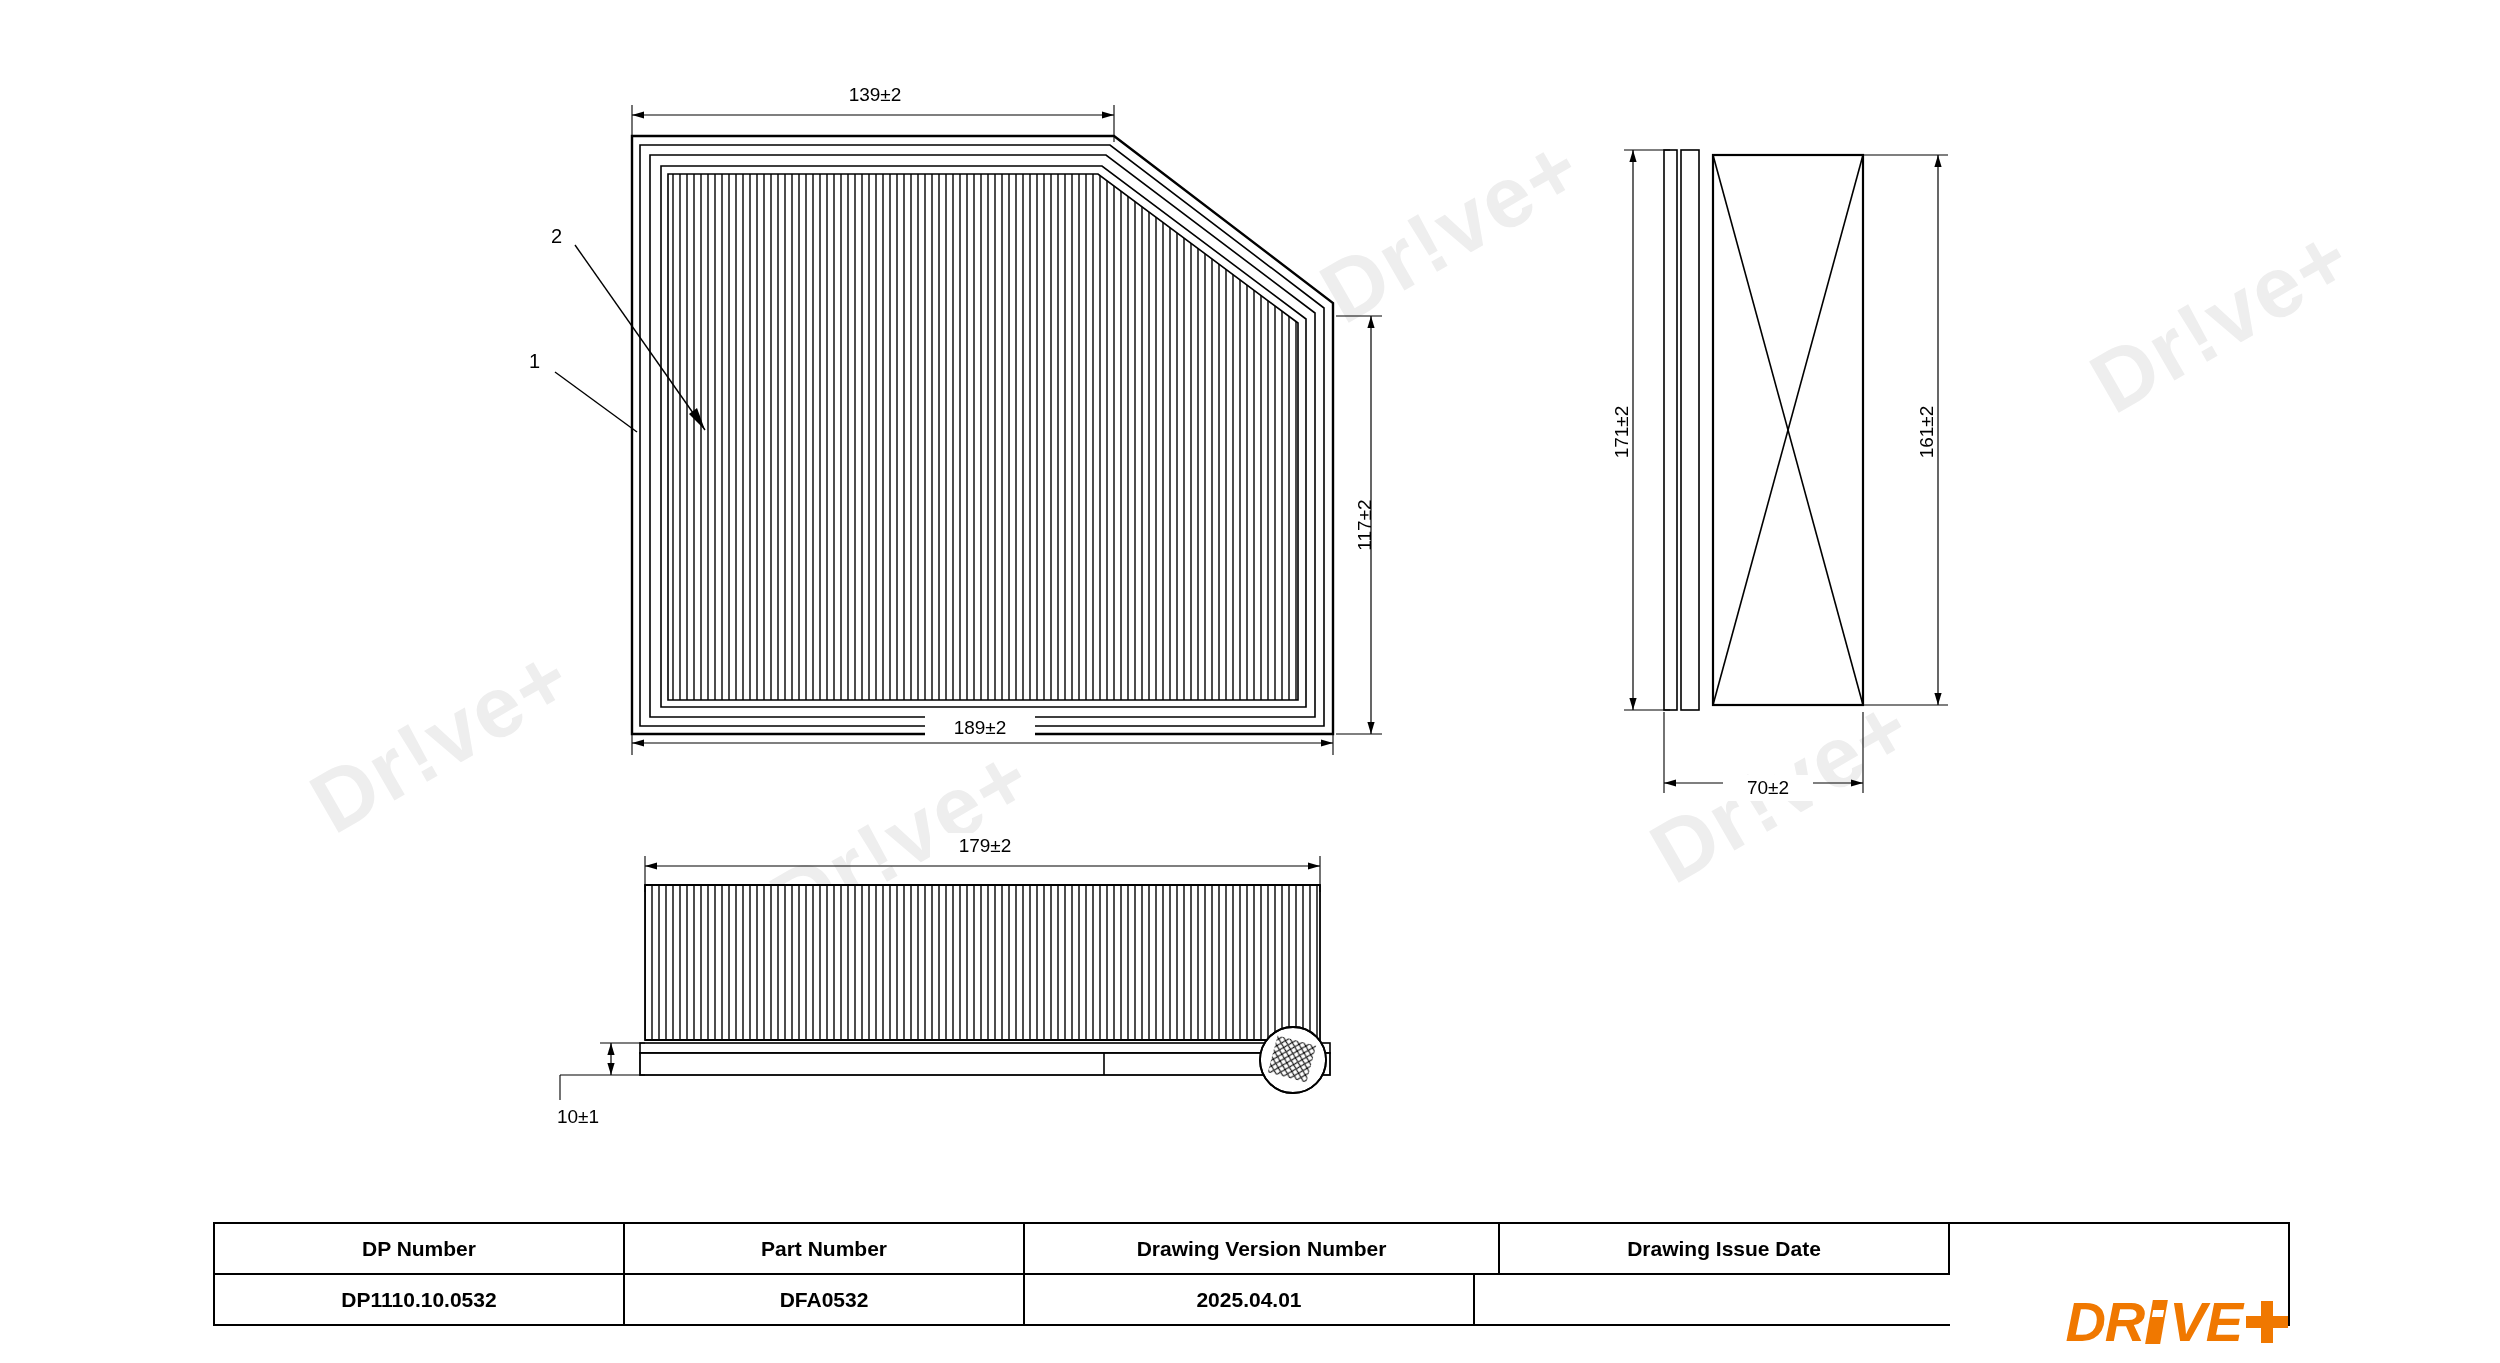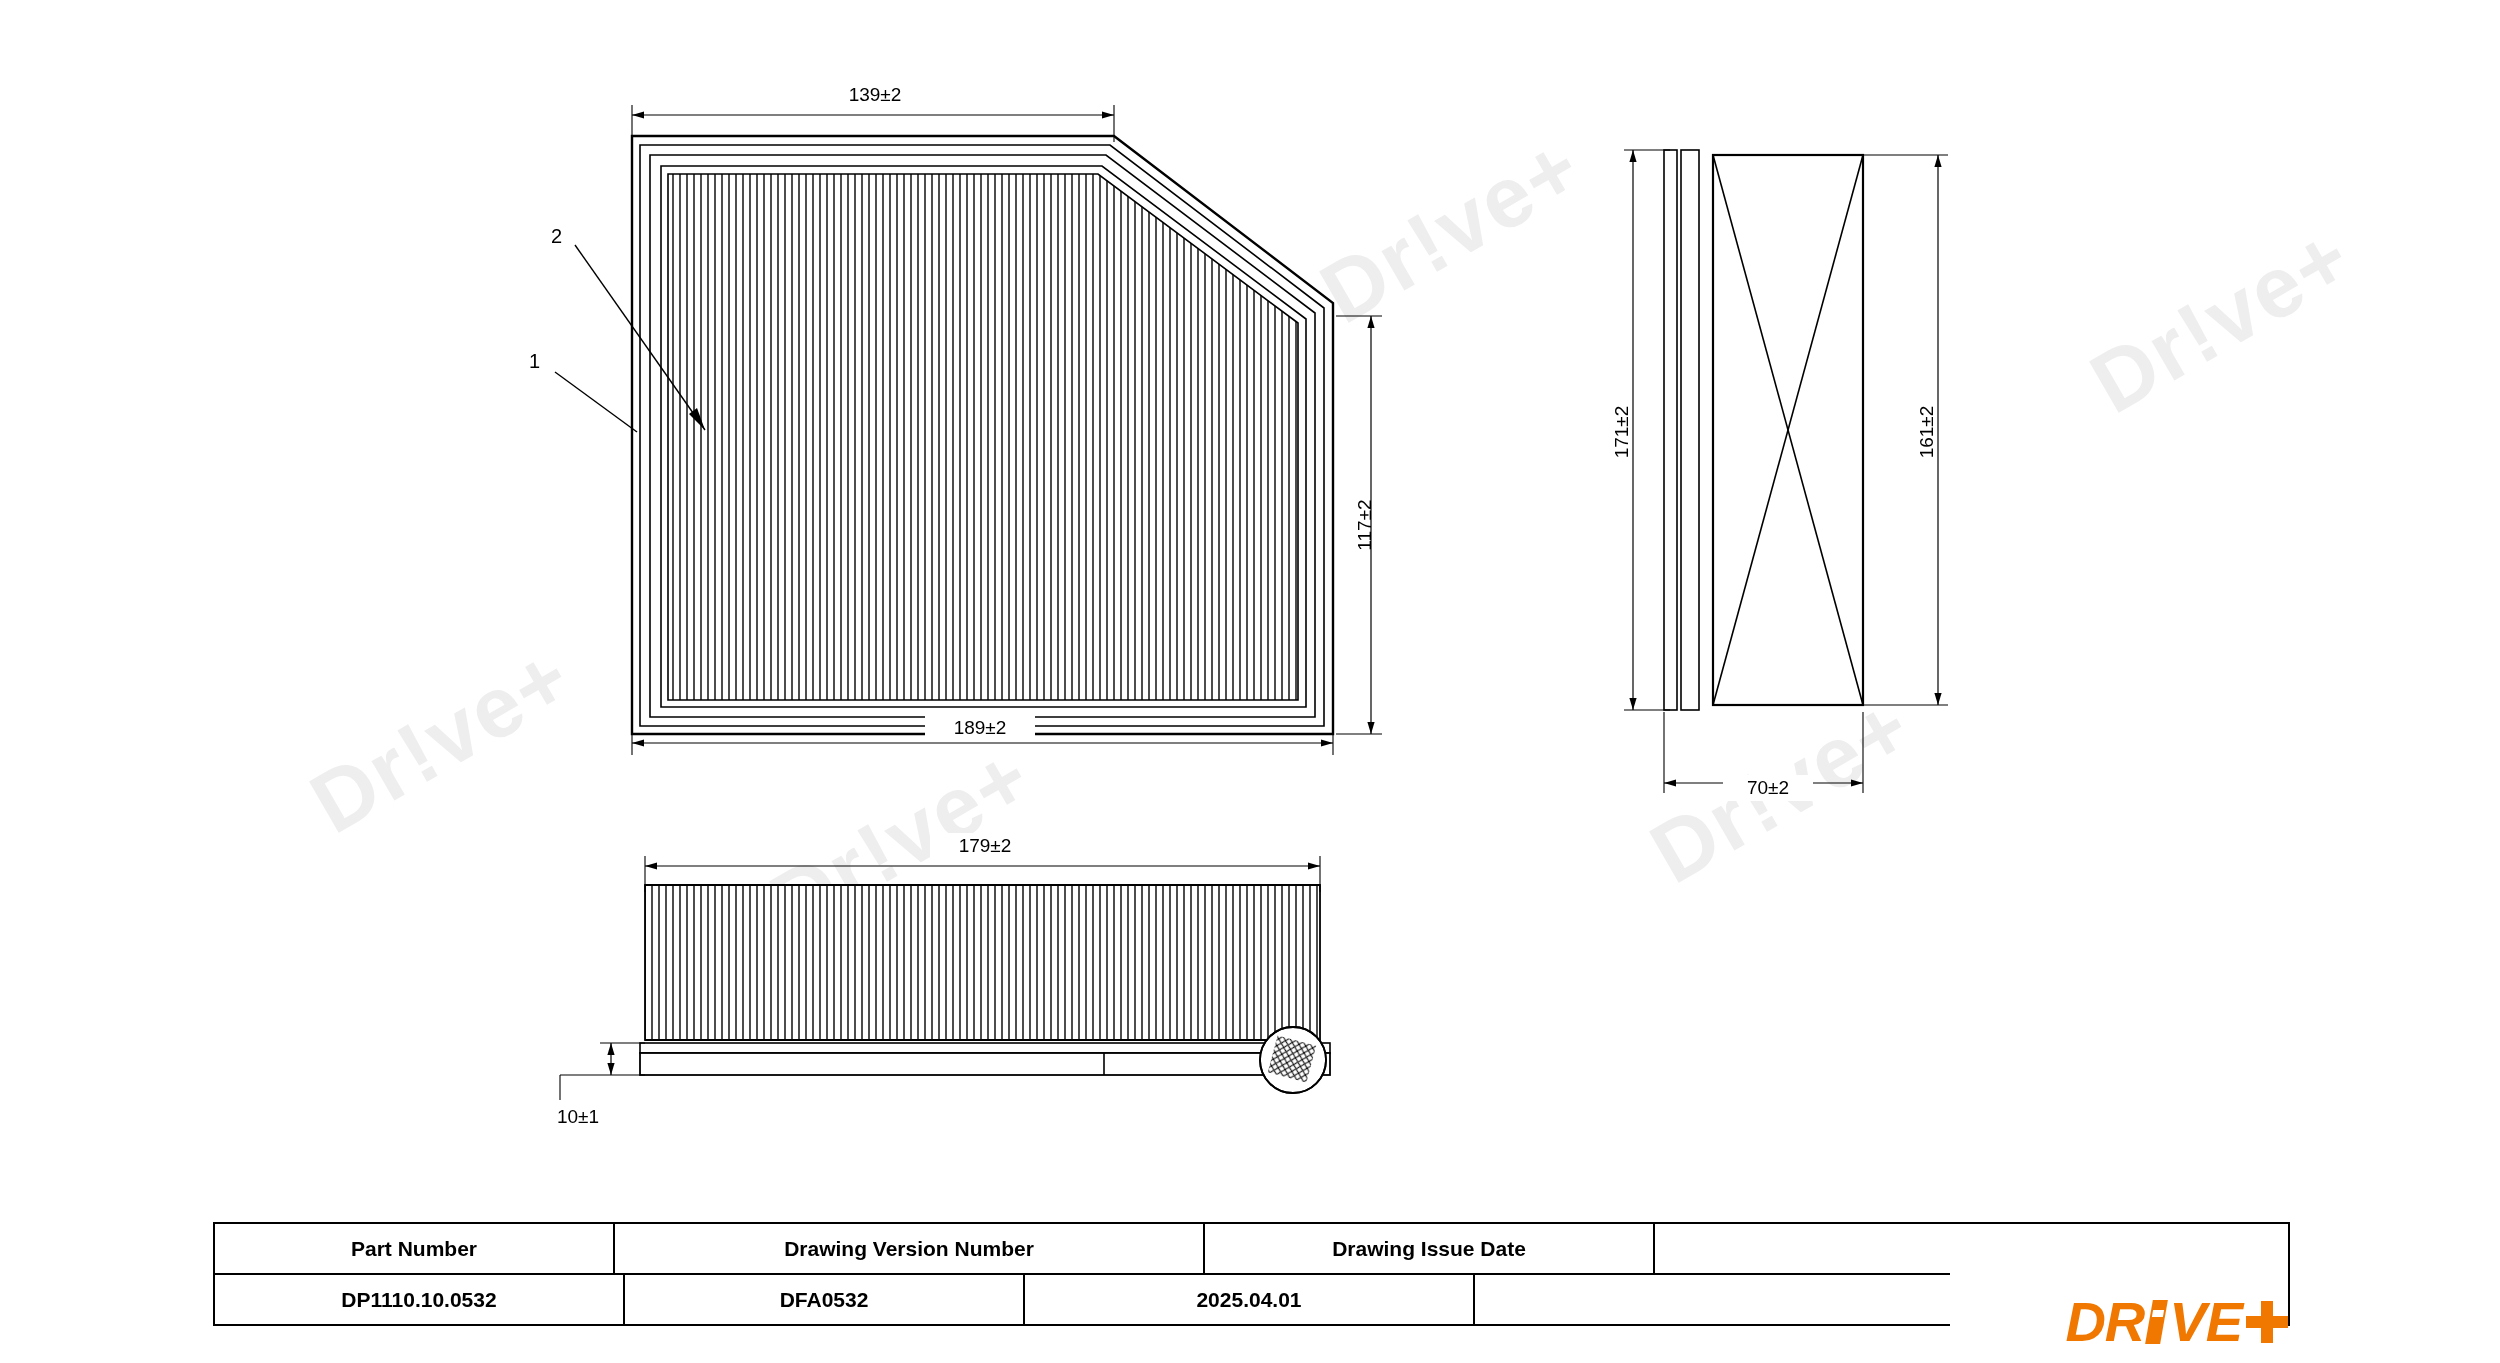--- a/index.html
+++ b/index.html
@@ -74,21 +74,21 @@
     border-right: 2px solid #000;
     display: flex;
     align-items: center;
     justify-content: center;
     box-sizing: border-box;
     font-size: 21px;
     font-weight: bold;
   }
   .c1 { width: 410px; }
   .c2 { width: 400px; }
-  .c3 { width: 590px; }
+  .c3 { width: 475px; }
   .c4 { width: 450px; }
   .c5 { flex: 1 1 auto; border-right: none; }
   .logo-cell {
     display: flex;
     align-items: center;
     justify-content: center;
     background: #fff;
   }
   .logo-text {
     font-family: "Liberation Sans", sans-serif;
@@ -278,20 +278,21 @@
       <line x1="600" y1="1043" x2="645" y2="1043" stroke="#000" stroke-width="1.1"></line>
       <line x1="560" y1="1075" x2="645" y2="1075" stroke="#000" stroke-width="1.1"></line>
       <line x1="560" y1="1075" x2="560" y2="1100" stroke="#000" stroke-width="1.1"></line>
       <text class="dimtxt" x="578" y="1123" text-anchor="middle">10±1</text>
     </g>
 
   </svg>
 
   <div id="titleblock">
     <div class="tb-row head">
+      <div class="tb-cell c1">DP Number</div>
       <div class="tb-cell c2">Part Number</div>
       <div class="tb-cell c3">Drawing Version Number</div>
       <div class="tb-cell c4">Drawing Issue Date</div>
       <div class="tb-cell c5 logo-cell" style="border-right:none;"></div>
     </div>
     <div class="tb-row">
       <div class="tb-cell c1">DP1110.10.0532</div>
       <div class="tb-cell c2">DFA0532</div>
       <div class="tb-cell c4">2025.04.01</div>
       <div class="tb-cell c5 logo-cell"></div>

